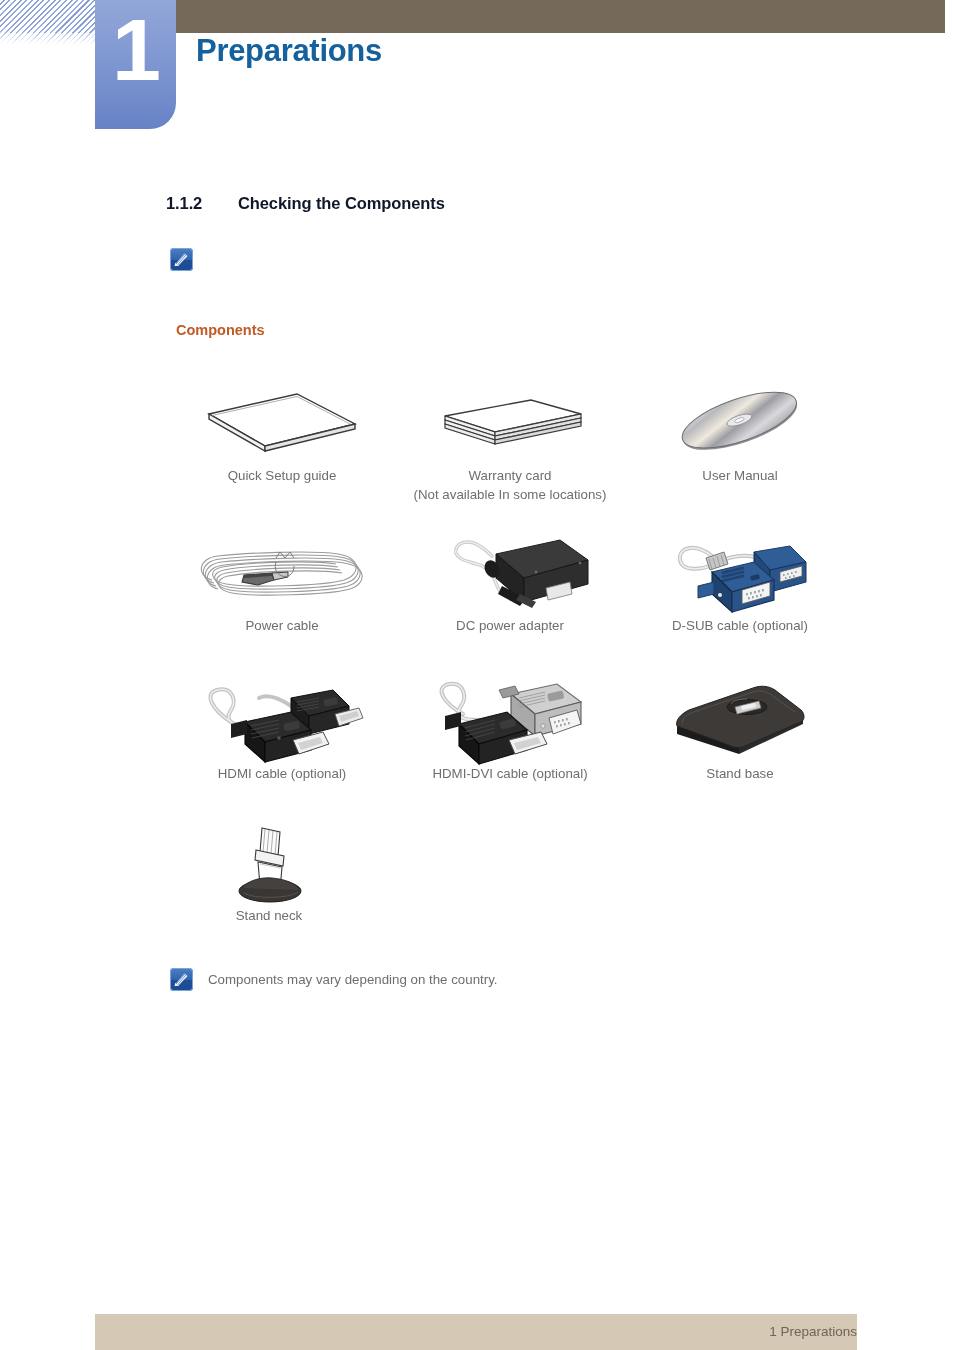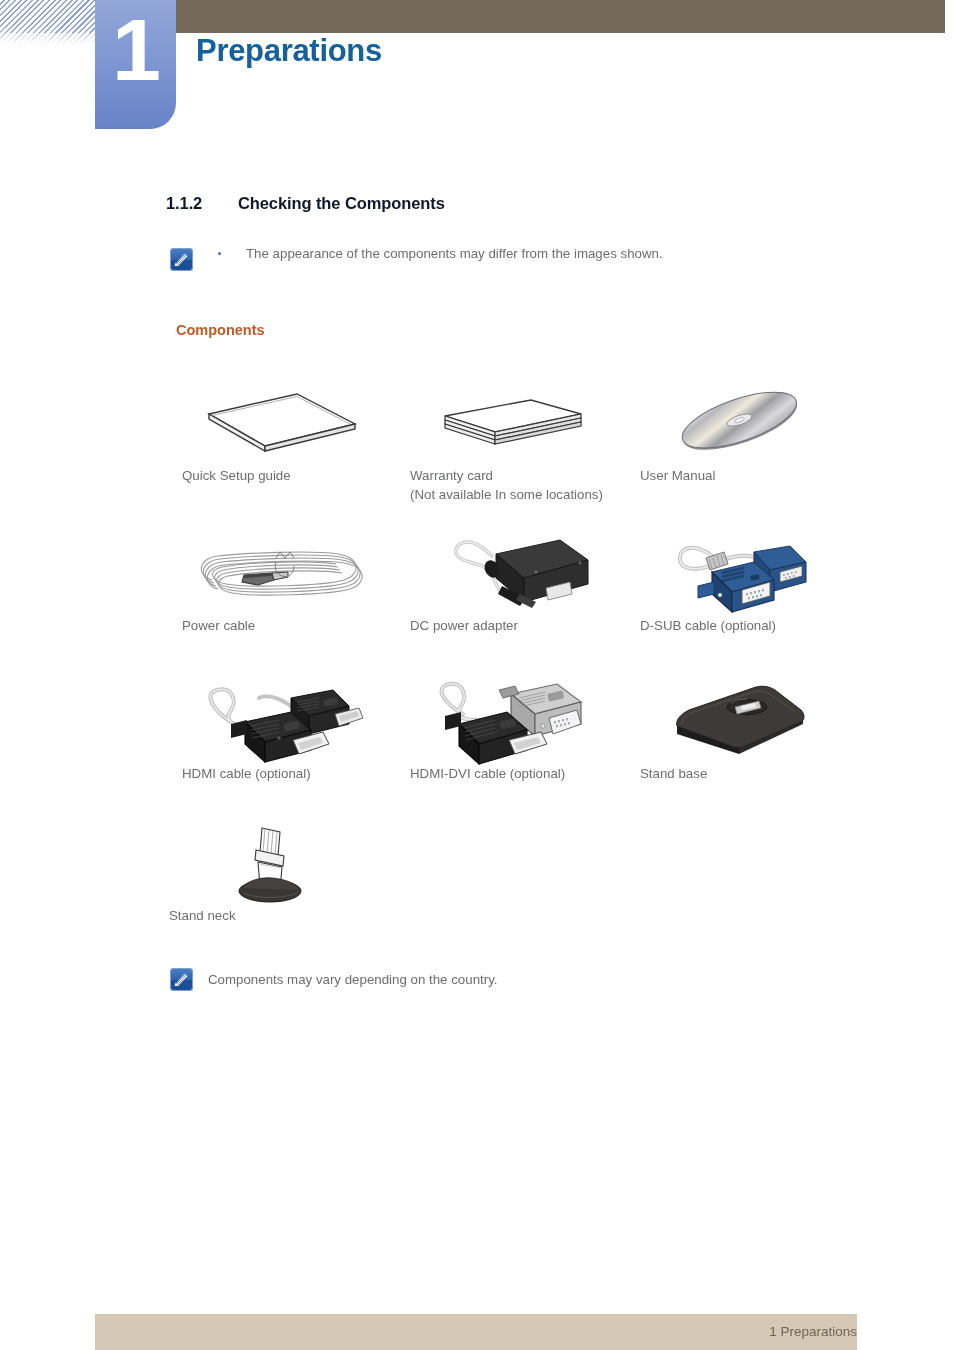--- a/index.html
+++ b/index.html
@@ -126,20 +126,21 @@
     position: absolute;
     left: 176px; top: 322px;
     font-size: 14.5px;
     font-weight: bold;
     color: #c05b26;
   }
 
   
   .comp {
     position: absolute;
+    text-align: center;
   }
   .comp .art {
     position: relative;
     height: 84px;
   }
   .comp .art svg { display: block; margin: 0 auto; }
   .comp .cap {
     font-size: 13.3px;
     color: #6d6e70;
     line-height: 1.45;
@@ -191,24 +192,20 @@
 
 <div class="note-icon" style="left:170px; top:248px;">
   <svg width="23" height="23" viewBox="0 0 23 23">
     <path d="M5 16.5 L14.5 5.5 L17.5 8 L8 18 Z" fill="#ffffff"></path>
     <path d="M4.5 18 L9 17.5 L5.5 14.8 Z" fill="#ffffff"></path>
     <path d="M6 16 L15 6" stroke="#2f63ad" stroke-width="0.7" fill="none"></path>
     <path d="M7.5 17 L16 7" stroke="#2f63ad" stroke-width="0.7" fill="none"></path>
   </svg>
 </div>
 <div class="note-bullets">
-  <div class="note-line">
-    <span class="dot"></span>
-    <span>The appearance of the components may differ from the images shown.</span>
-  </div>
 </div>
 
 <div class="components-label">Components</div>
 
 <div class="comp" style="left:182px; top:382px; width:200px;">
   <div class="art">
     <svg width="170" height="80" viewBox="0 0 170 80">
       <path d="M12 32 L100 12 L158 42 L68 64 Z" fill="#ffffff" stroke="#3a3a3a" stroke-width="1.4"></path>
       <path d="M12 32 L12 37 L68 69 L68 64 Z" fill="#f2f2f2" stroke="#3a3a3a" stroke-width="1.4"></path>
       <path d="M68 64 L68 69 L158 47 L158 42 Z" fill="#e4e4e4" stroke="#3a3a3a" stroke-width="1.4"></path>

